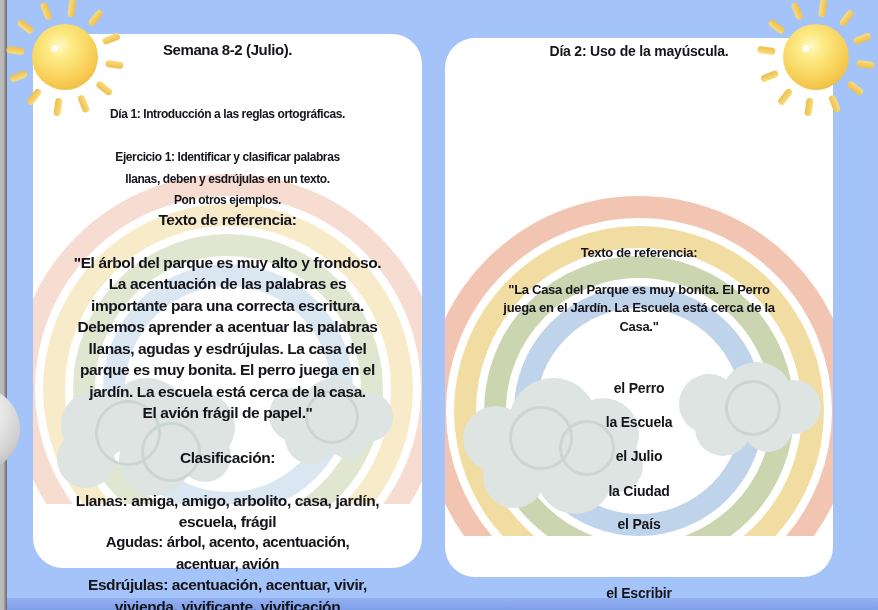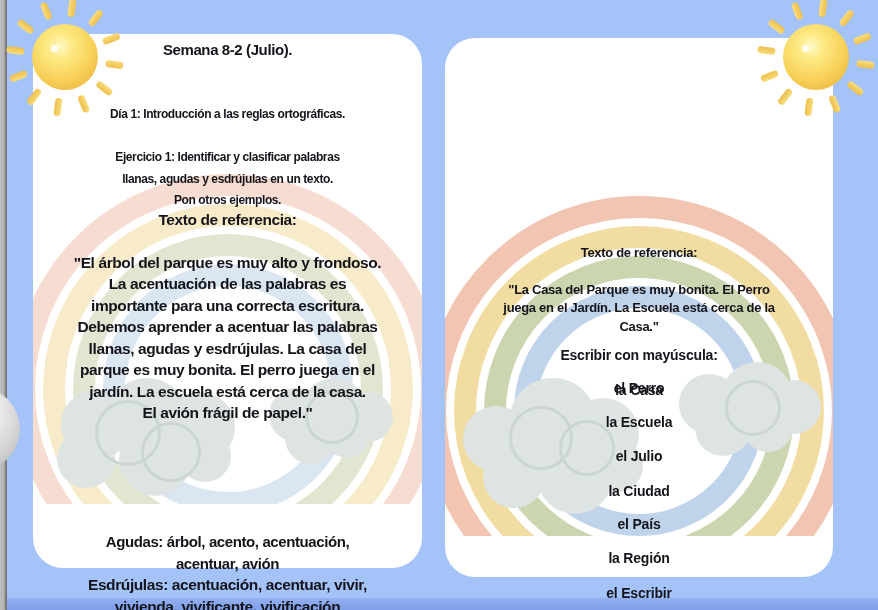--- a/index.html
+++ b/index.html
@@ -96,33 +96,38 @@
       <span class="puff" style="left:310px;top:358px;width:50px;height:50px"></span>
       <span class="puff" style="left:252px;top:378px;width:52px;height:52px"></span>
       <span class="puff" style="left:292px;top:380px;width:44px;height:44px"></span>
       <span class="scrib" style="left:272px;top:356px;width:48px;height:48px"></span>
     </div>
 
     <div class="tb lc-title">Semana 8-2 (Julio).</div>
     <div class="tb lc-intro">
       <div>Día 1: Introducción a las reglas ortográficas.</div>
       <div>Ejercicio 1: Identificar y clasificar palabras
-llanas, agudas y esdrújulas en un texto.
+llanas, deben y esdrújulas en un texto.
 Pon otros ejemplos.</div>
     </div>
     <div class="tb lc-ref">
       <div>Texto de referencia:</div>
       <div>"El árbol del parque es muy alto y frondoso.
 La acentuación de las palabras es
 importante para una correcta escritura.
 Debemos aprender a acentuar las palabras
 llanas, agudas y esdrújulas. La casa del
 parque es muy bonita. El perro juega en el
 jardín. La escuela está cerca de la casa.
 El avión frágil de papel."</div>
+    </div>
+    <div class="tb lc-clas">
+      <div>Clasificación:</div>
+      <div>Llanas: amiga, amigo, arbolito, casa, jardín,
+escuela, frágil</div>
     </div>
     <div class="tb lc-agudas">Agudas: árbol, acento, acentuación,
 acentuar, avión</div>
     <div class="tb lc-esdru">Esdrújulas: acentuación, acentuar, vivir,
 vivienda, vivificante, vivificación</div>
   </div>
 
   <div class="card card-right">
     <div class="rainbow-clip">
       <div class="ring r1"></div>
@@ -140,36 +145,32 @@
       <span class="scrib" style="left:64px;top:368px;width:58px;height:58px"></span>
       <span class="scrib" style="left:114px;top:382px;width:50px;height:50px"></span>
       <span class="puff" style="left:234px;top:336px;width:60px;height:60px"></span>
       <span class="puff" style="left:276px;top:324px;width:72px;height:72px"></span>
       <span class="puff" style="left:322px;top:342px;width:54px;height:54px"></span>
       <span class="puff" style="left:250px;top:362px;width:56px;height:56px"></span>
       <span class="puff" style="left:298px;top:364px;width:50px;height:50px"></span>
       <span class="scrib" style="left:280px;top:342px;width:50px;height:50px"></span>
     </div>
 
+    <div class="tb rc-title">Día 2: Uso de la mayúscula.</div>
     <div class="tb rc-ref">
       <div>Texto de referencia:</div>
       <div>"La Casa del Parque es muy bonita. El Perro
 juega en el Jardín. La Escuela está cerca de la
 Casa."</div>
     </div>
-    <div class="tb rc-escribir">
-      <div>Escribir con mayúscula:</div>
-      <div>la Casa</div>
-    </div>
     <div class="tb rc-item i0">el Perro</div>
     <div class="tb rc-item i1">la Escuela</div>
     <div class="tb rc-item i2">el Julio</div>
     <div class="tb rc-item i4">el País</div>
     <div class="tb rc-item i3">la Ciudad</div>
-    <div class="tb rc-item i5">la Región</div>
     <div class="tb rc-item i6">el Escribir</div>
   </div>
 
   <div class="sun sun-left">
     <div class="rays">
       <span class="ray" style="--a:0deg"></span>
         <span class="ray" style="--a:30deg"></span>
       <span class="ray" style="--a:60deg"></span>
         <span class="ray" style="--a:90deg"></span>
       <span class="ray" style="--a:120deg"></span>

